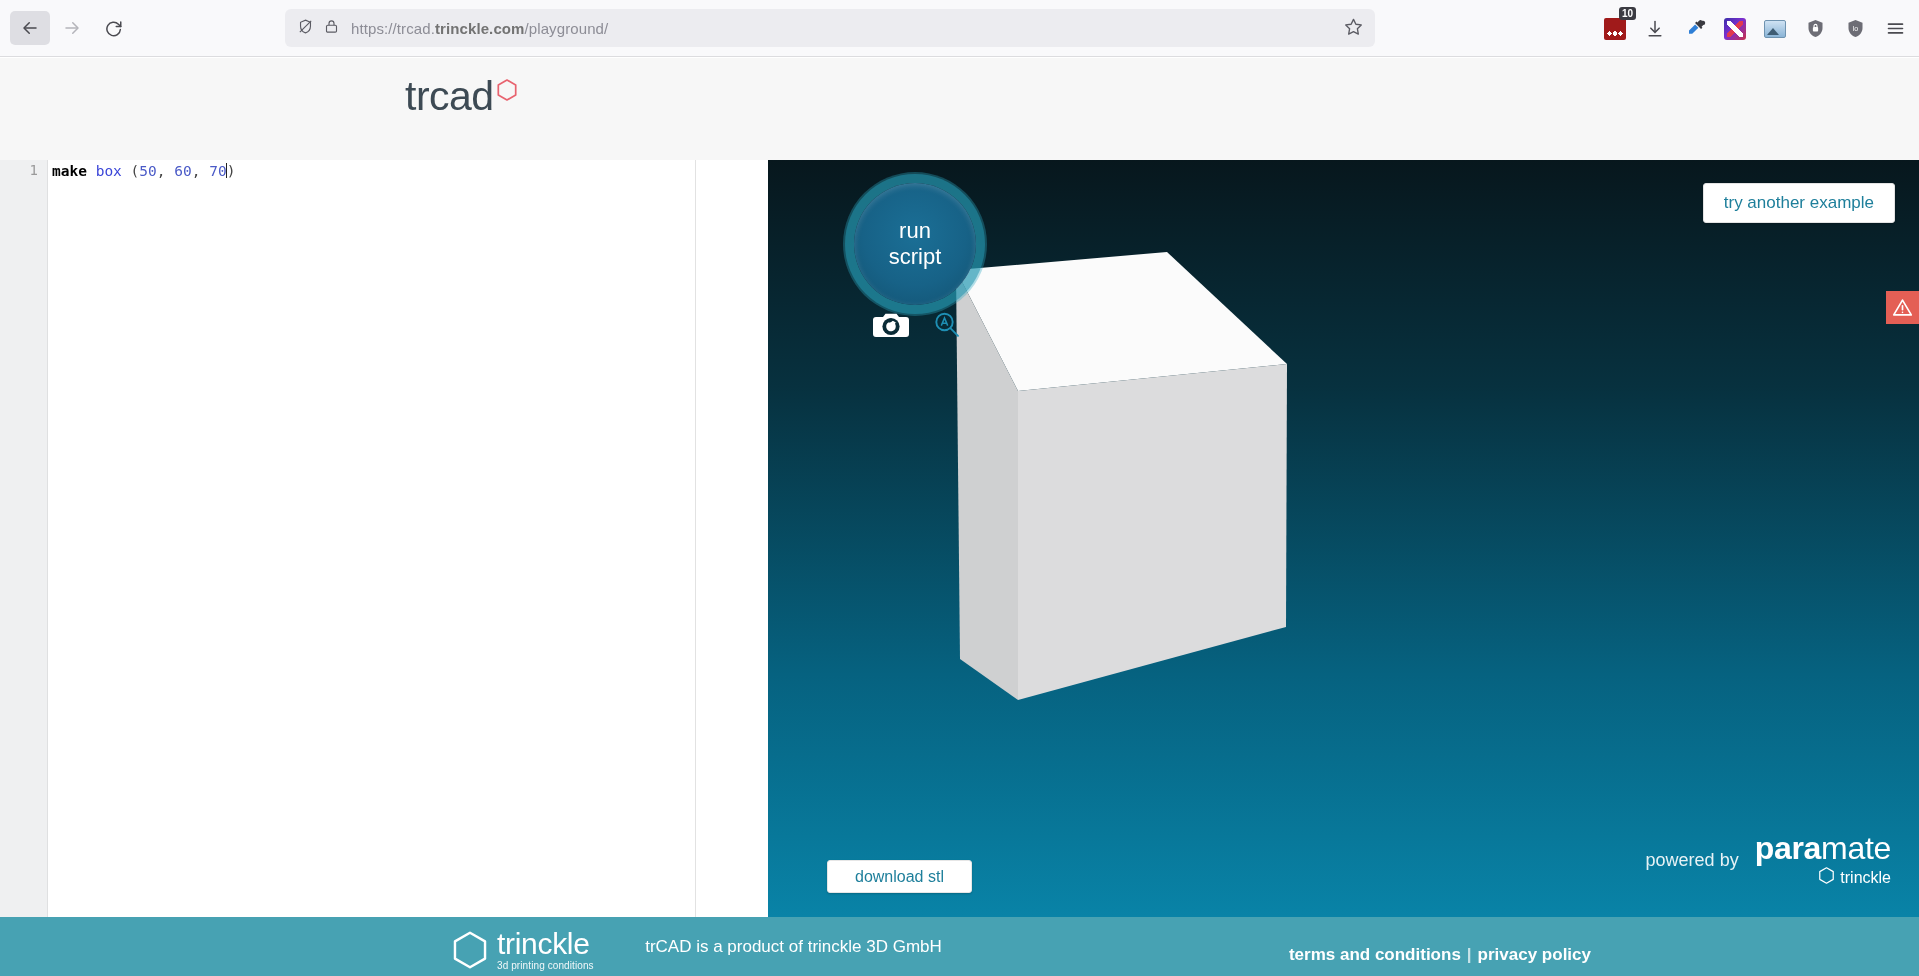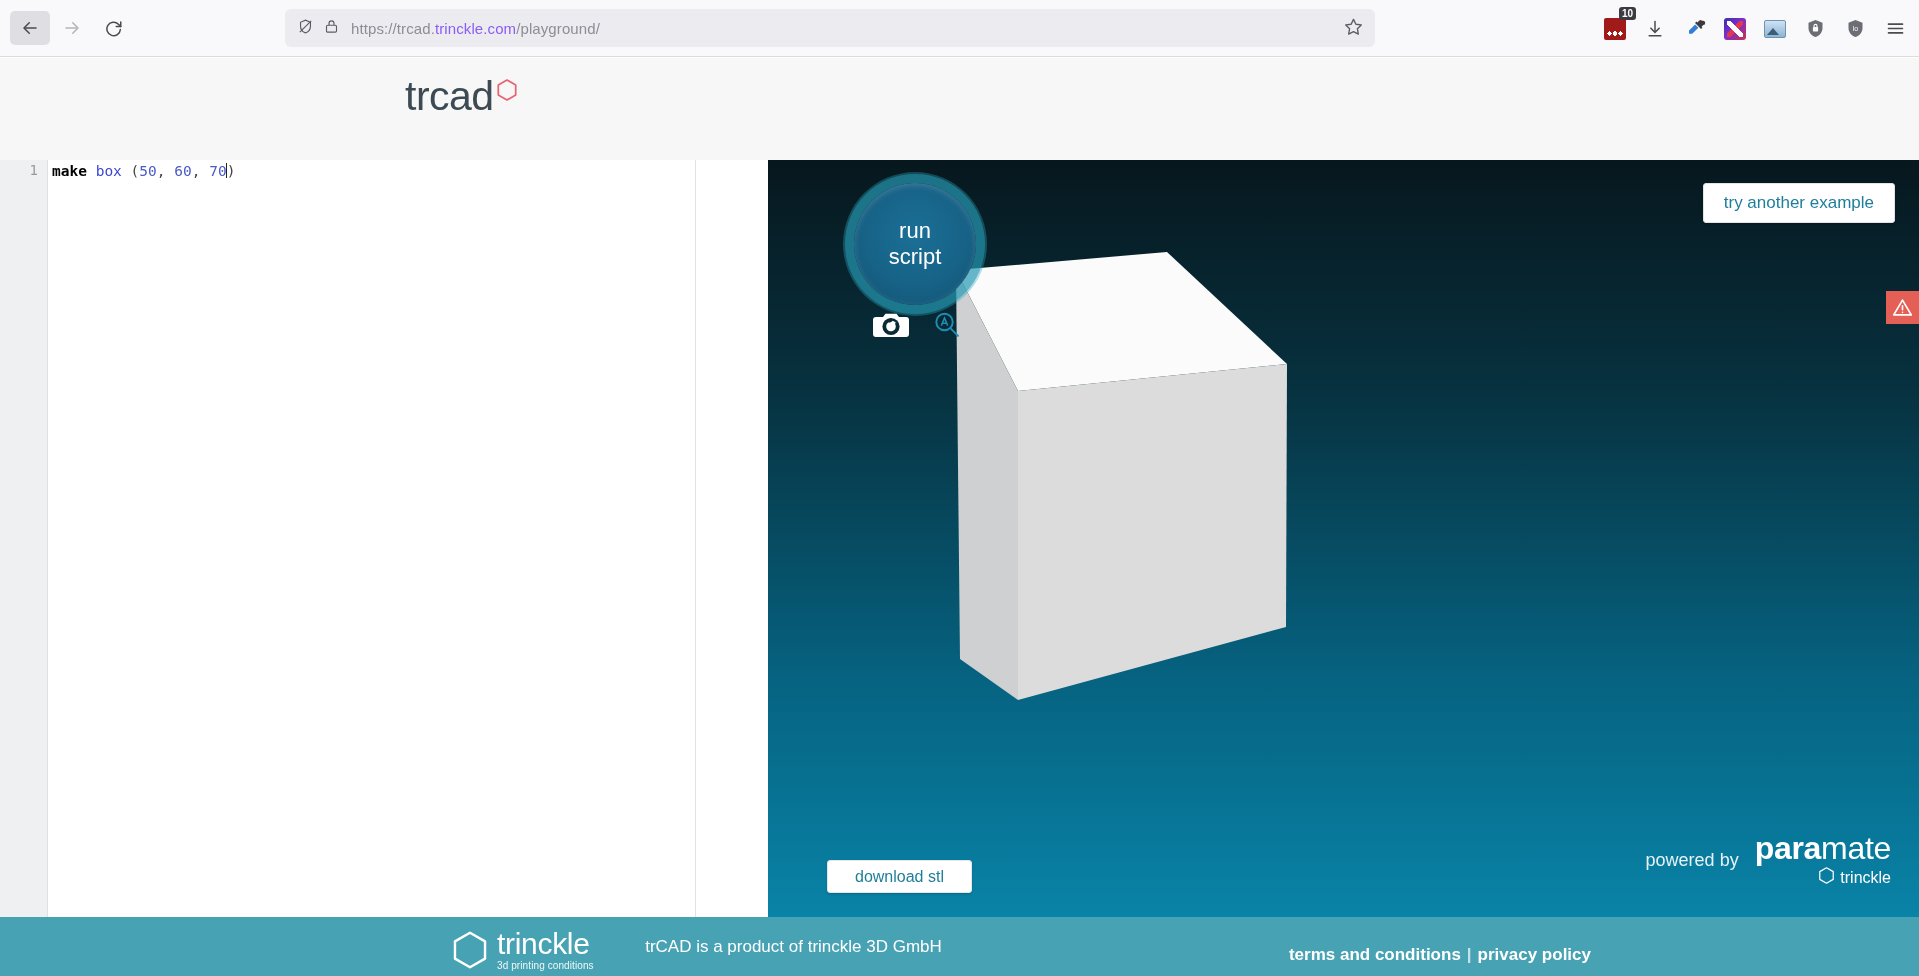--- a/index.html
+++ b/index.html
@@ -34,21 +34,21 @@
     background: #ececf0;
     border-radius: 6px;
     display: flex; align-items: center;
     padding: 0 12px;
   }
   .url-icons { display: flex; align-items: center; gap: 10px; margin-right: 12px; color: #5b5b63; }
   .url-text {
     font-size: 15px; color: #8d8d96; letter-spacing: .1px;
     white-space: nowrap;
   }
-  .url-text b { color: #8b5cf6; font-weight: 400; }
+  .url-text b { color: #737373; font-weight: 700; }
   .url-text .scheme { color: #8d8d96; }
   .star-icon { margin-left: auto; color: #5b5b63; }
 
   .ext-icons {
     position: absolute; right: 10px; top: 0; height: 57px;
     display: flex; align-items: center; gap: 12px;
   }
   .ext-icon { width: 28px; height: 28px; position: relative;
               display: flex; align-items: center; justify-content: center; color: #4a4a50; }
   .ublock {

